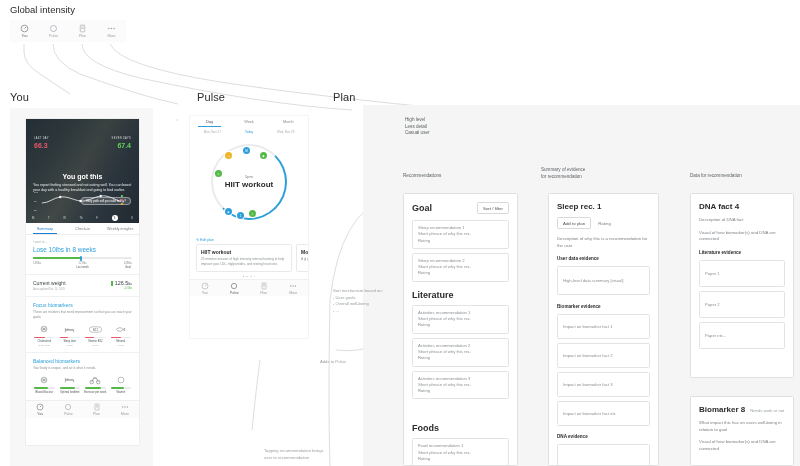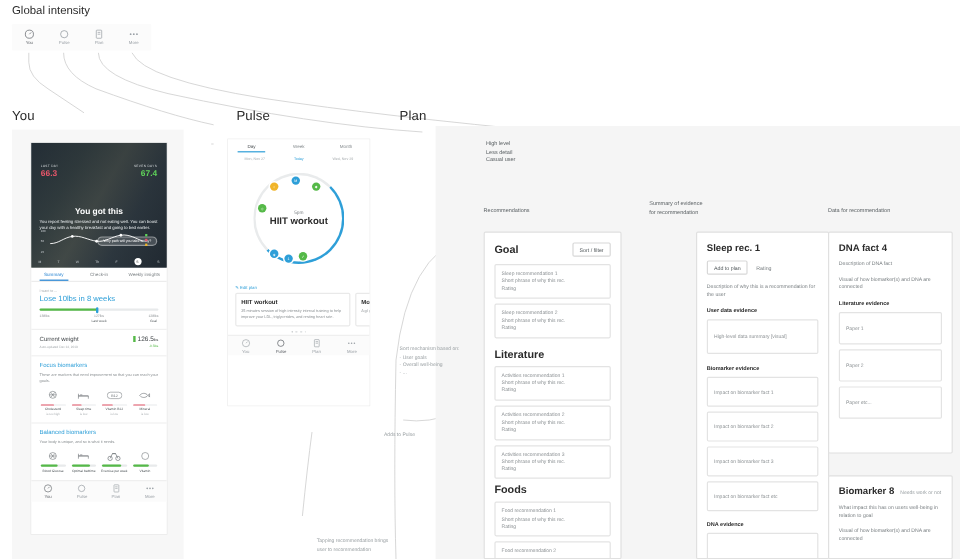--- a/index.html
+++ b/index.html
@@ -568,34 +568,34 @@
     <div>Activities recommendation 2</div>
     <div>Short phrase of why this rec.</div>
     <div>Rating</div>
   </div>
   <div class="rec" style="margin-top:4px;">
     <div>Activities recommendation 3</div>
     <div>Short phrase of why this rec.</div>
     <div>Rating</div>
   </div>
 
-  <div class="wf-h" style="margin-top:4px;">Foods</div>
+  <div class="wf-h" style="margin-top:24px;">Foods</div>
   <div class="rec" style="margin-top:5px;">
     <div>Food recommendation 1</div>
     <div>Short phrase of why this rec.</div>
     <div>Rating</div>
   </div>
   <div class="rec" style="margin-top:4px;">
     <div>Food recommendation 2</div>
 
   </div>
 
 </div>
 
-<div class="wf abs" style="left:548px;top:193px;width:111px;height:273px;padding:8px 8px 0;box-sizing:border-box;overflow:hidden;margin-left:32px;">
+<div class="wf abs" style="left:548px;top:193px;width:111px;height:273px;padding:8px 8px 0;box-sizing:border-box;overflow:hidden;">
   <div class="wf-h2">Sleep rec. 1</div>
   <div style="margin-top:6px;display:flex;align-items:center;gap:7px;">
     <span class="btn">Add to plan</span>
     <span style="font-size:4.4px;color:#7b8184;">Rating</span>
   </div>
   <div class="para" style="margin-top:7px;">Description of why this is a recommendation for the user</div>
   <div class="sub-h" style="margin-top:7px;">User data evidence</div>
   <div class="slot" style="margin-top:5px;height:17px;display:flex;align-items:center;">High-level data summary [visual]</div>
   <div class="sub-h" style="margin-top:9px;">Biomarker evidence</div>
   <div class="slot" style="margin-top:5px;height:13px;display:flex;align-items:center;">Impact on biomarker fact 1</div>

